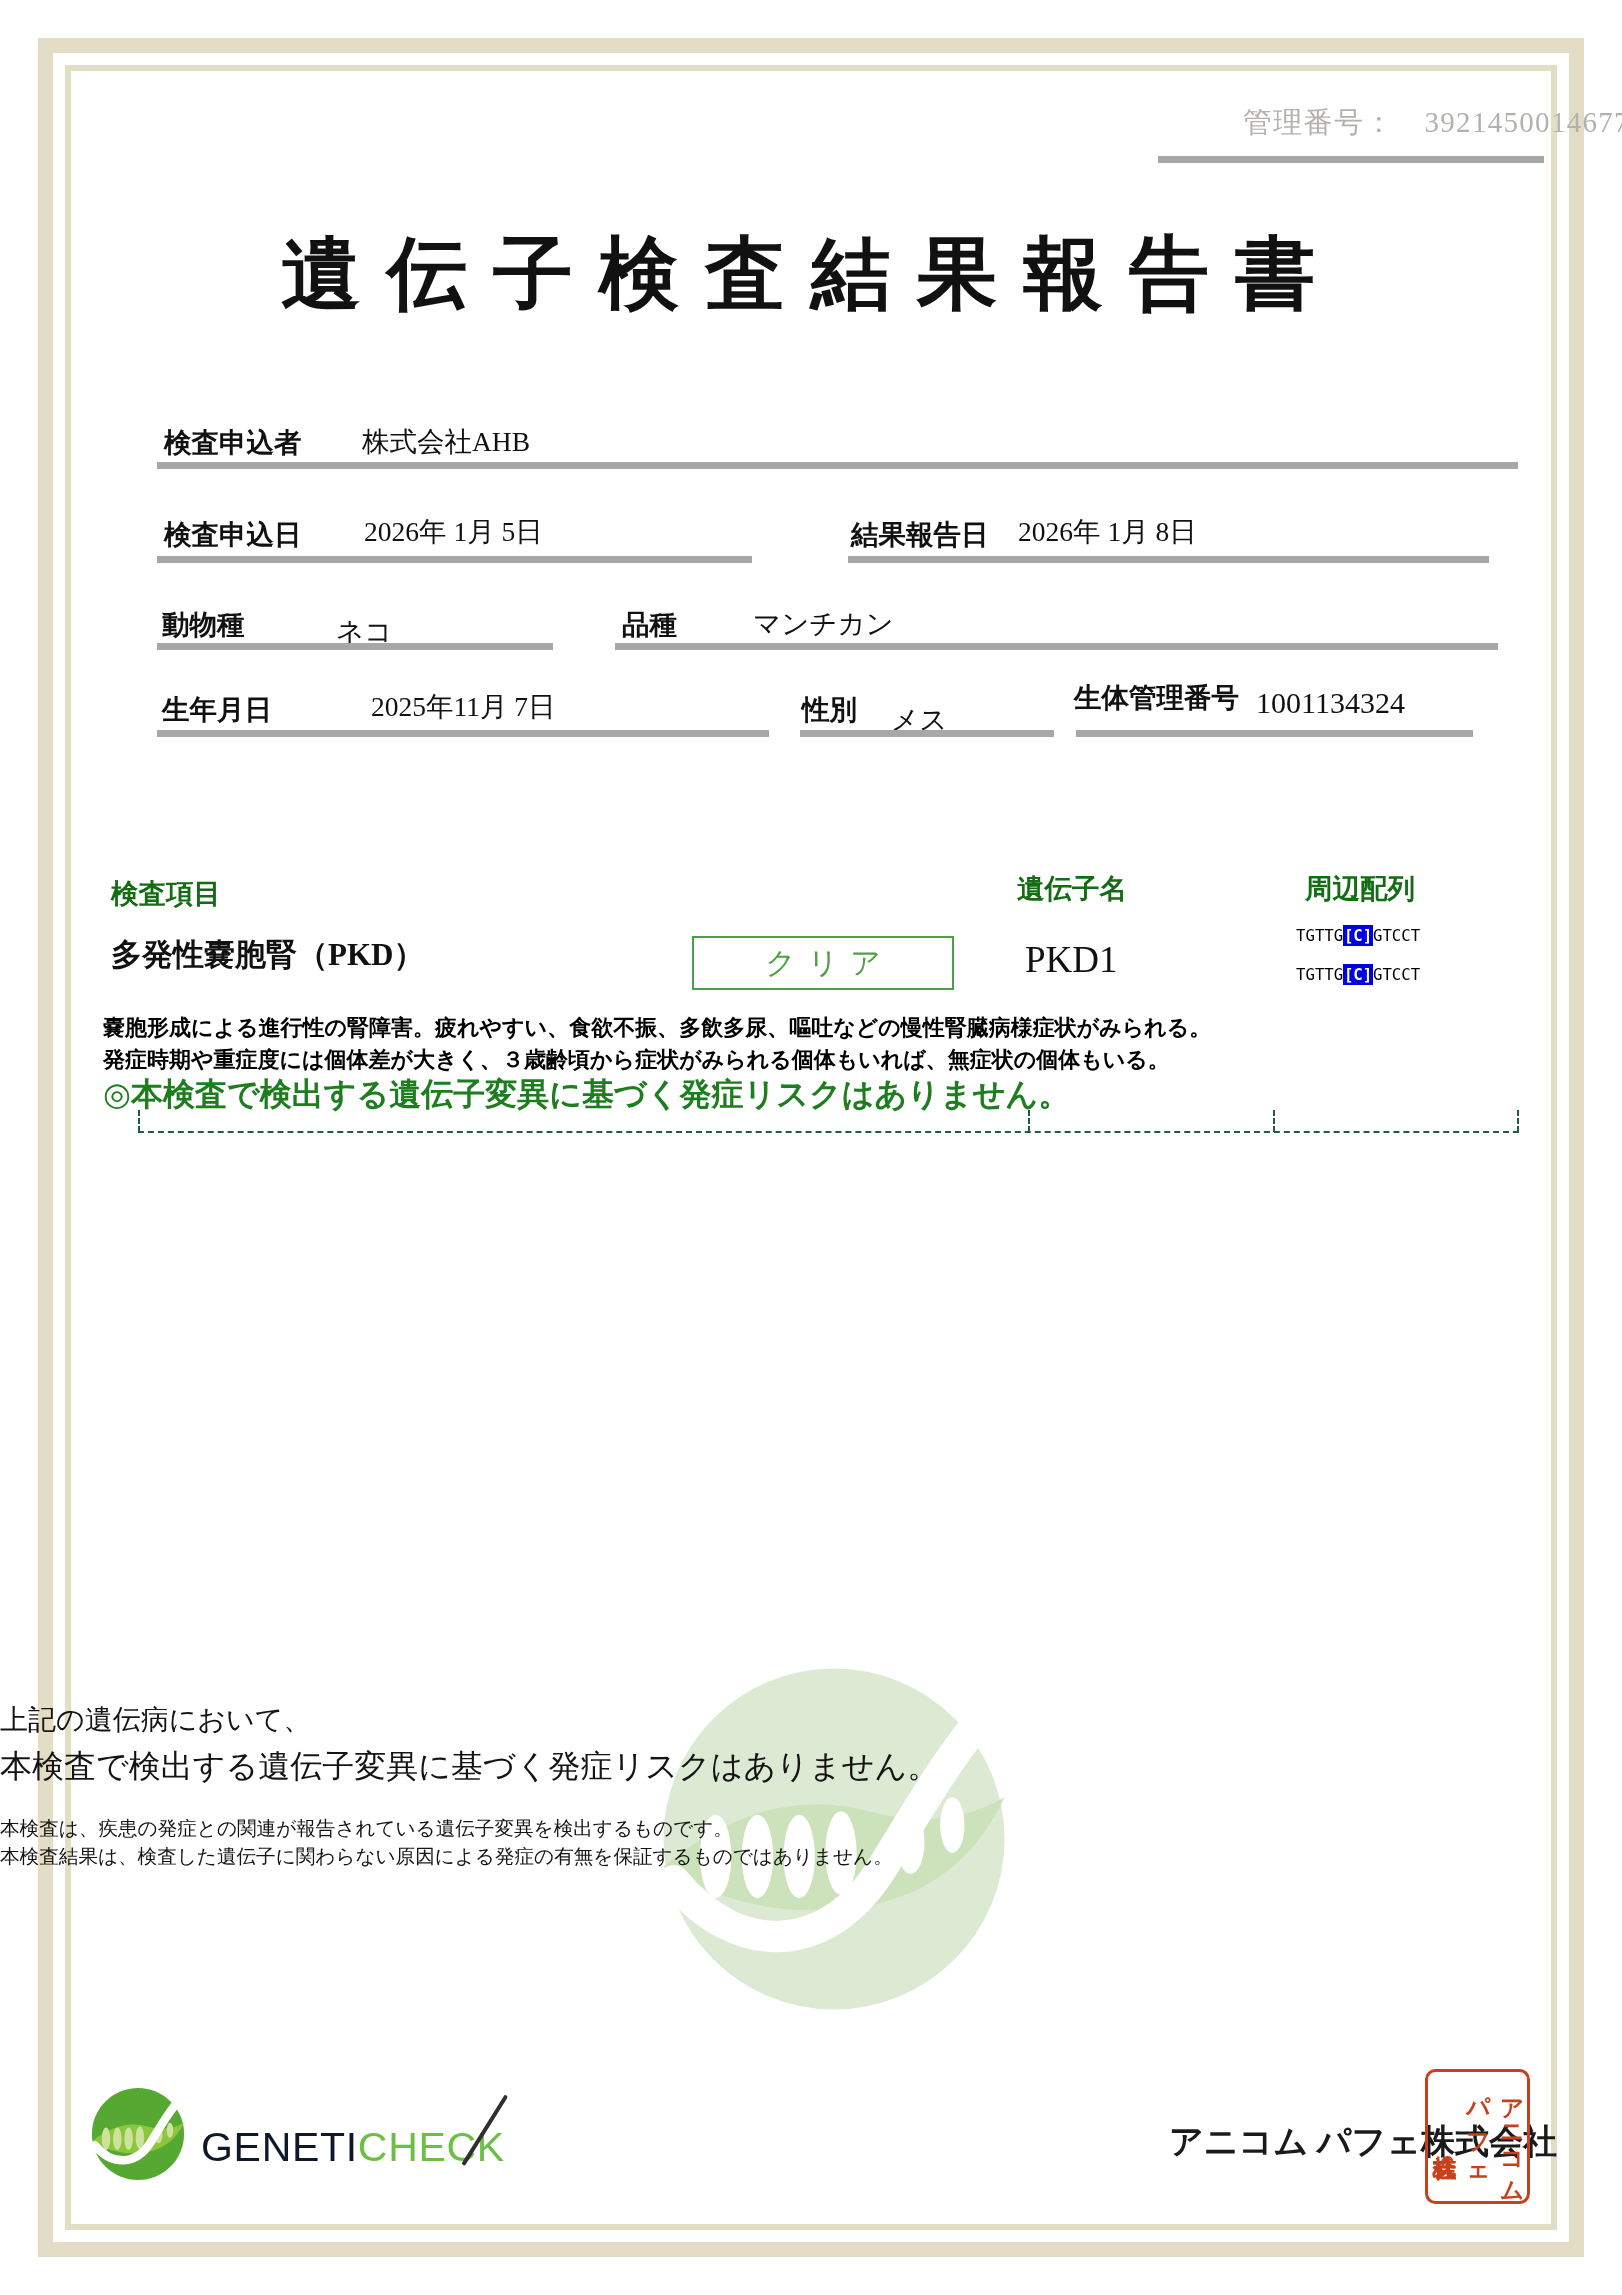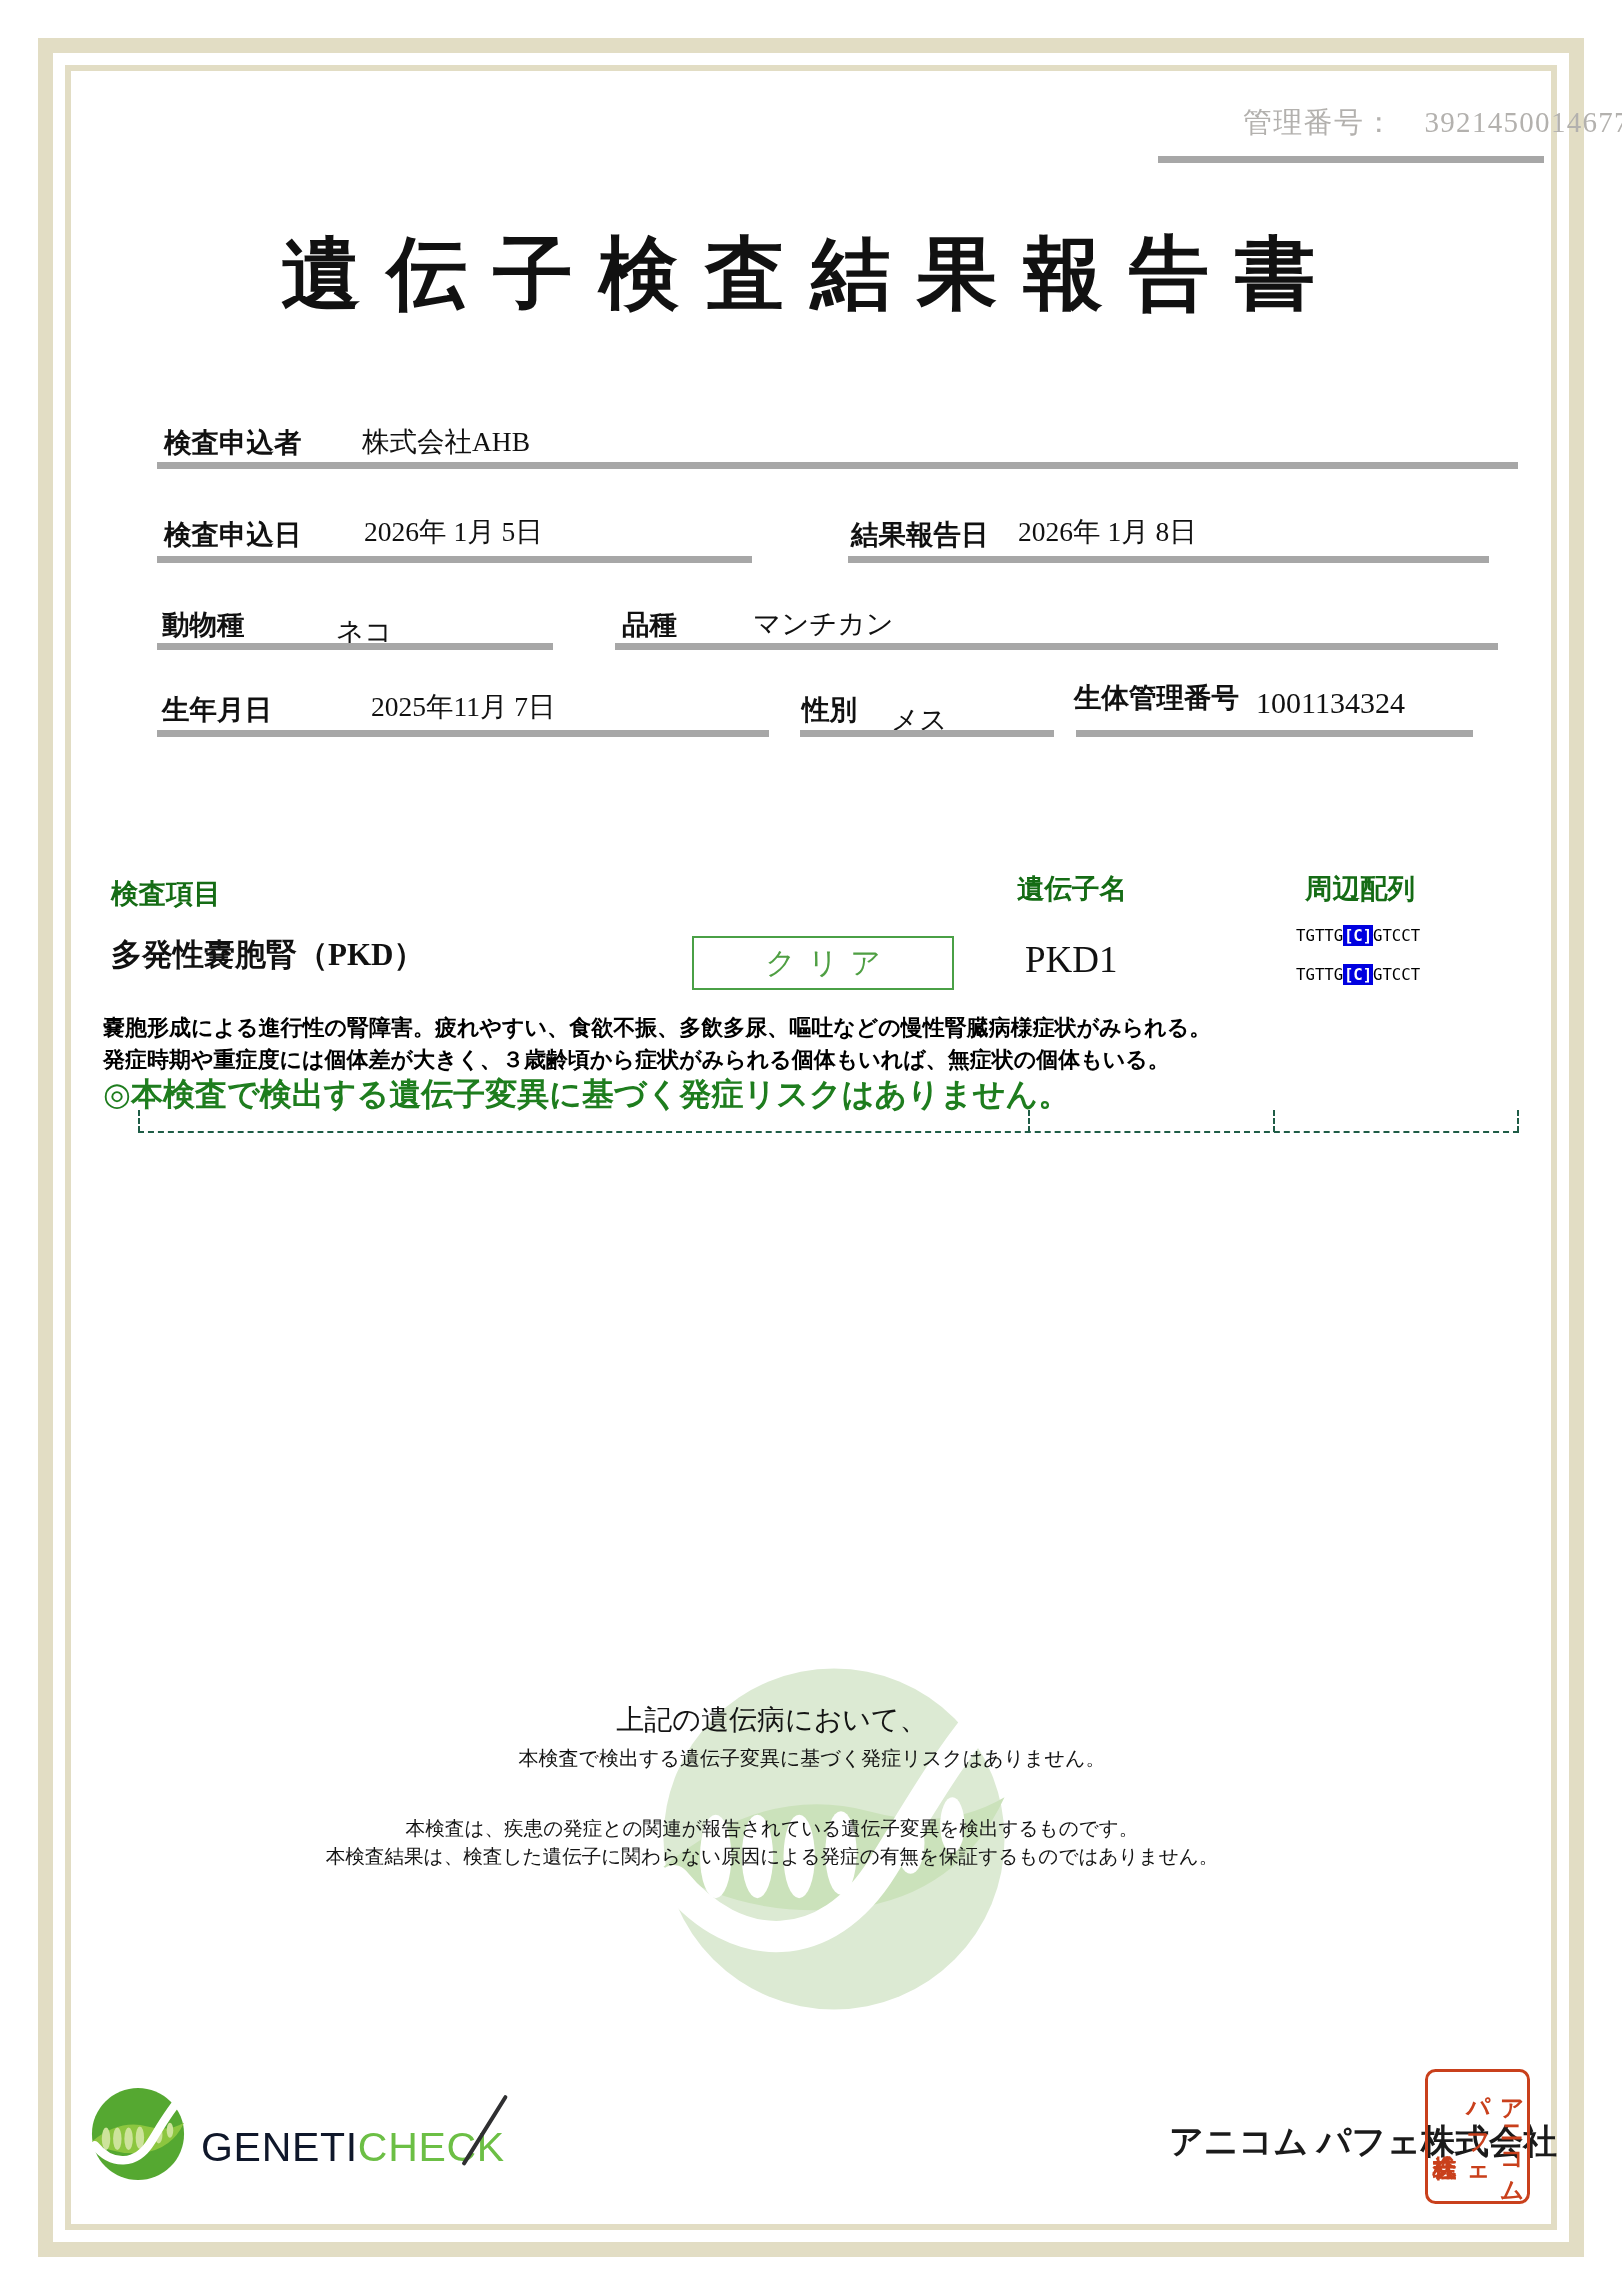--- a/index.html
+++ b/index.html
@@ -60,24 +60,24 @@
   .desc1{top:1013px;} .desc2{top:1045px;}
   .risk-note{left:103px;top:1073px;font-size:32px;font-weight:bold;color:#1e7d1e;white-space:nowrap;}
 
   
   .vdash{top:1110px;height:21.6px;width:0;border-left:2px dashed #1e5c46;}
   .vd1{left:138px;} .vd2{left:1028px;} .vd3{left:1273px;} .vd4{left:1517px;}
   .hdash{left:138px;top:1131px;width:1381px;height:0;border-top:2.6px dashed #1e5c46;}
 
   
   .watermark{left:660px;top:1665px;width:348px;height:348px;}
-  .centered{left:0;width:1544px;text-align:center;font-family:"Liberation Sans","DejaVu Sans",sans-serif;
+  .centered{left:0;width:1544px;font-family:"Liberation Sans","DejaVu Sans",sans-serif;
             color:#141414;white-space:nowrap;}
   .sum1{top:1701px;font-size:28px;}
-  .sum2{top:1745px;font-size:20px;padding-left:40px;}
+  .sum2{top:1745px;font-size:32px;}
   .note1{top:1815px;font-size:19.6px;}
   .note2{top:1843px;font-size:19.6px;}
 
   
   .logo-mark{left:91px;top:2087px;width:94px;height:94px;}
   .wordmark{left:201px;top:2124px;font-family:"Liberation Sans","DejaVu Sans",sans-serif;
             font-size:41px;letter-spacing:0.7px;white-space:nowrap;}
   .wm-left{color:#0f172a;} .wm-right{color:#6cbf45;}
   .k-slash{left:461px;top:2083px;width:3.9px;height:82px;background:#2f2f31;border-radius:2px;
            transform:rotate(32deg);transform-origin:50% 100%;}

